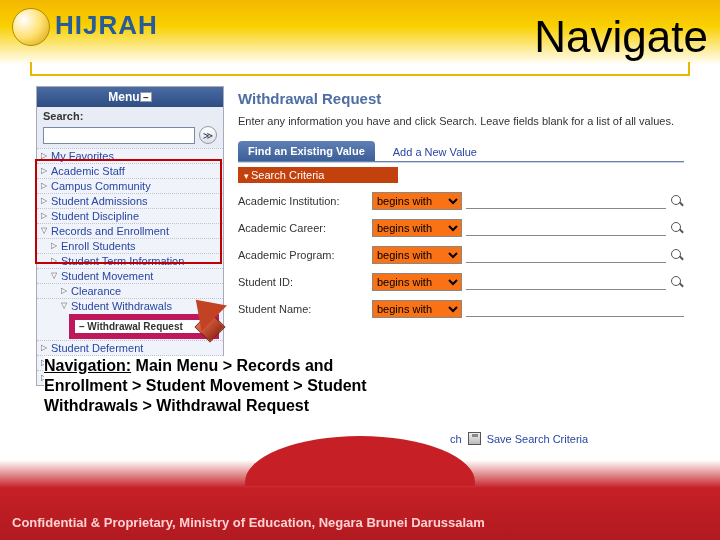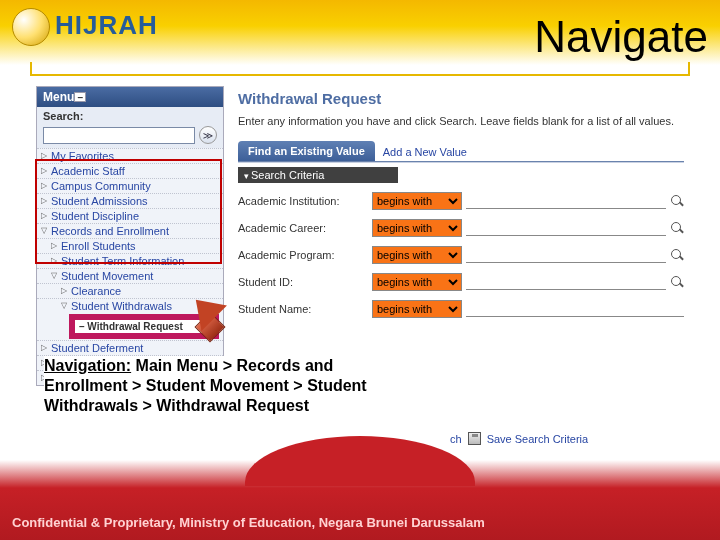--- a/index.html
+++ b/index.html
@@ -74,21 +74,21 @@
     width: 188px;
     border: 1px solid #aab;
     background: #f0f3f9;
   }
   .nav-title {
     background: linear-gradient(to bottom,#4a6ca3,#2e4e82);
     color: #fff;
     font-weight: bold;
     padding: 3px 6px;
     font-size: 12px;
-    display: flex; justify-content: flex-start; align-items: center;
+    display: flex; justify-content: center; align-items: center;
   }
   .minimize {
     width: 12px; height: 10px;
     background: #fff; color: #333;
     font-size: 10px; line-height: 10px;
     text-align: center;
     border: 1px solid #99a;
   }
   .search-row {
     display: flex; align-items: center;
@@ -163,21 +163,21 @@
     padding: 4px 0 4px 14px;
   }
   .page-title {
     color: #4e6da3;
     font-size: 15px;
     font-weight: bold;
     margin-bottom: 8px;
   }
   .instruct { font-size: 11px; color: #333; margin-bottom: 14px; }
   .tabs {
-    display: flex; gap: 8px; align-items: flex-end;
+    display: flex; gap: 18px; align-items: flex-end;
   }
   .tab-sel {
     background: linear-gradient(to bottom,#5f80b4,#3d5f98);
     color: #fff;
     font-weight: bold;
     padding: 4px 10px;
     border-radius: 4px 4px 0 0;
     font-size: 11px;
   }
   .tab-link {
@@ -186,21 +186,21 @@
     padding-bottom: 3px;
     cursor: pointer;
   }
   .tab-line {
     border-top: 1px solid #6a83ad;
     border-bottom: 1px solid #c9d1e2;
     height: 2px;
     margin-bottom: 4px;
   }
   .criteria-bar {
-    background: #404040;
+    background: #c2410c;
     color: #fff;
     font-size: 11px;
     padding: 2px 6px;
     width: 160px;
   }
   .criteria-bar::before { content: "▾ "; font-size: 9px; }
   .form-row {
     display: flex; align-items: center;
     margin-top: 9px;
     gap: 4px;

